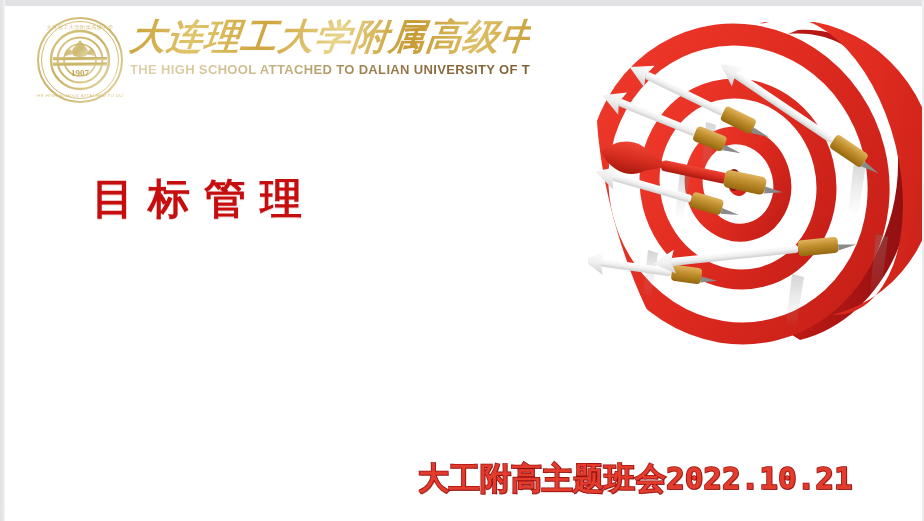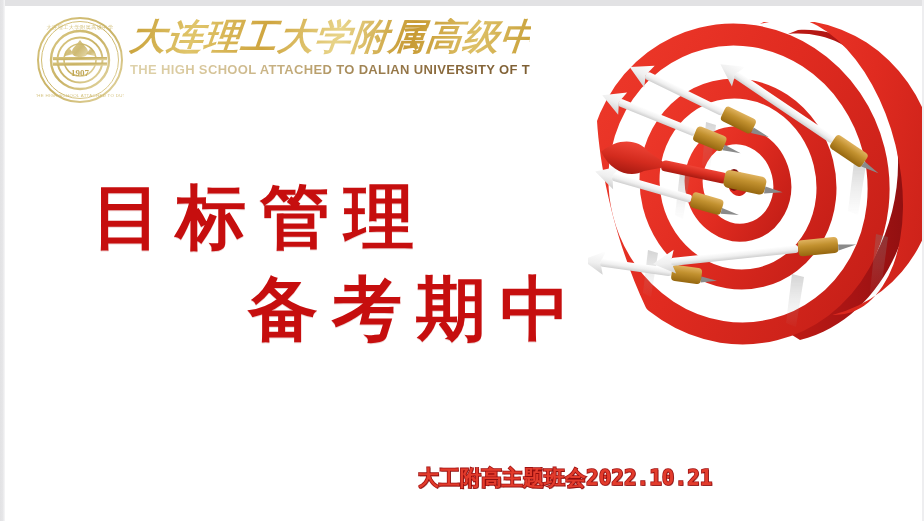--- a/index.html
+++ b/index.html
@@ -106,42 +106,42 @@
 
   
   #main-title {
     position: absolute;
     left: 88px;
     top: 172px;
     width: 520px;
   }
   .title-line {
     font-family: "Liberation Serif", "DejaVu Serif", serif;
-    font-size: 70px;
+    font-size: 42px;
     font-weight: bold;
     color: #c60e0e;
     letter-spacing: 14px;
     line-height: 1.32;
     white-space: nowrap;
     text-shadow: 0 1px 0 rgba(150,0,0,0.18);
   }
   #title-line-1 { text-align: left; padding-left: 4px; }
   #title-line-2 { text-align: left; padding-left: 160px; }
 
   
   #footer-banner {
     position: absolute;
     left: 418px;
     top: 456px;
     width: 420px;
     height: 44px;
   }
   #footer-text {
     font-family: "DejaVu Sans Mono", "Liberation Mono", monospace;
-    font-size: 21px;
+    font-size: 31px;
     font-weight: bold;
     letter-spacing: 0px;
     white-space: nowrap;
     color: #e23c2c;
     -webkit-text-stroke: 1.6px #9e1212;
     paint-order: stroke fill;
     text-shadow:
         0 0 1px #b51a1a,
         1px 1px 0 rgba(120,8,8,0.55);
     line-height: 44px;
@@ -313,21 +313,20 @@
     </div>
 
     <div id="school-name-block">
       <div id="school-name-cn">大连理工大学附属高级中学</div>
       <div id="school-name-en">THE HIGH SCHOOL ATTACHED TO DALIAN UNIVERSITY OF TECHNOLOGY</div>
     </div>
   </div>
 
   <div id="main-title">
     <div class="title-line" id="title-line-1">目标管理</div>
-    <div class="title-line" id="title-line-2">备考期中</div>
   </div>
 
   <div id="footer-banner">
     <div id="footer-text">大工附高主题班会2022.10.21</div>
   </div>
 
   <div id="top-chrome"></div>
   <div id="left-chrome"></div>
   <div id="right-chrome"></div>
 

